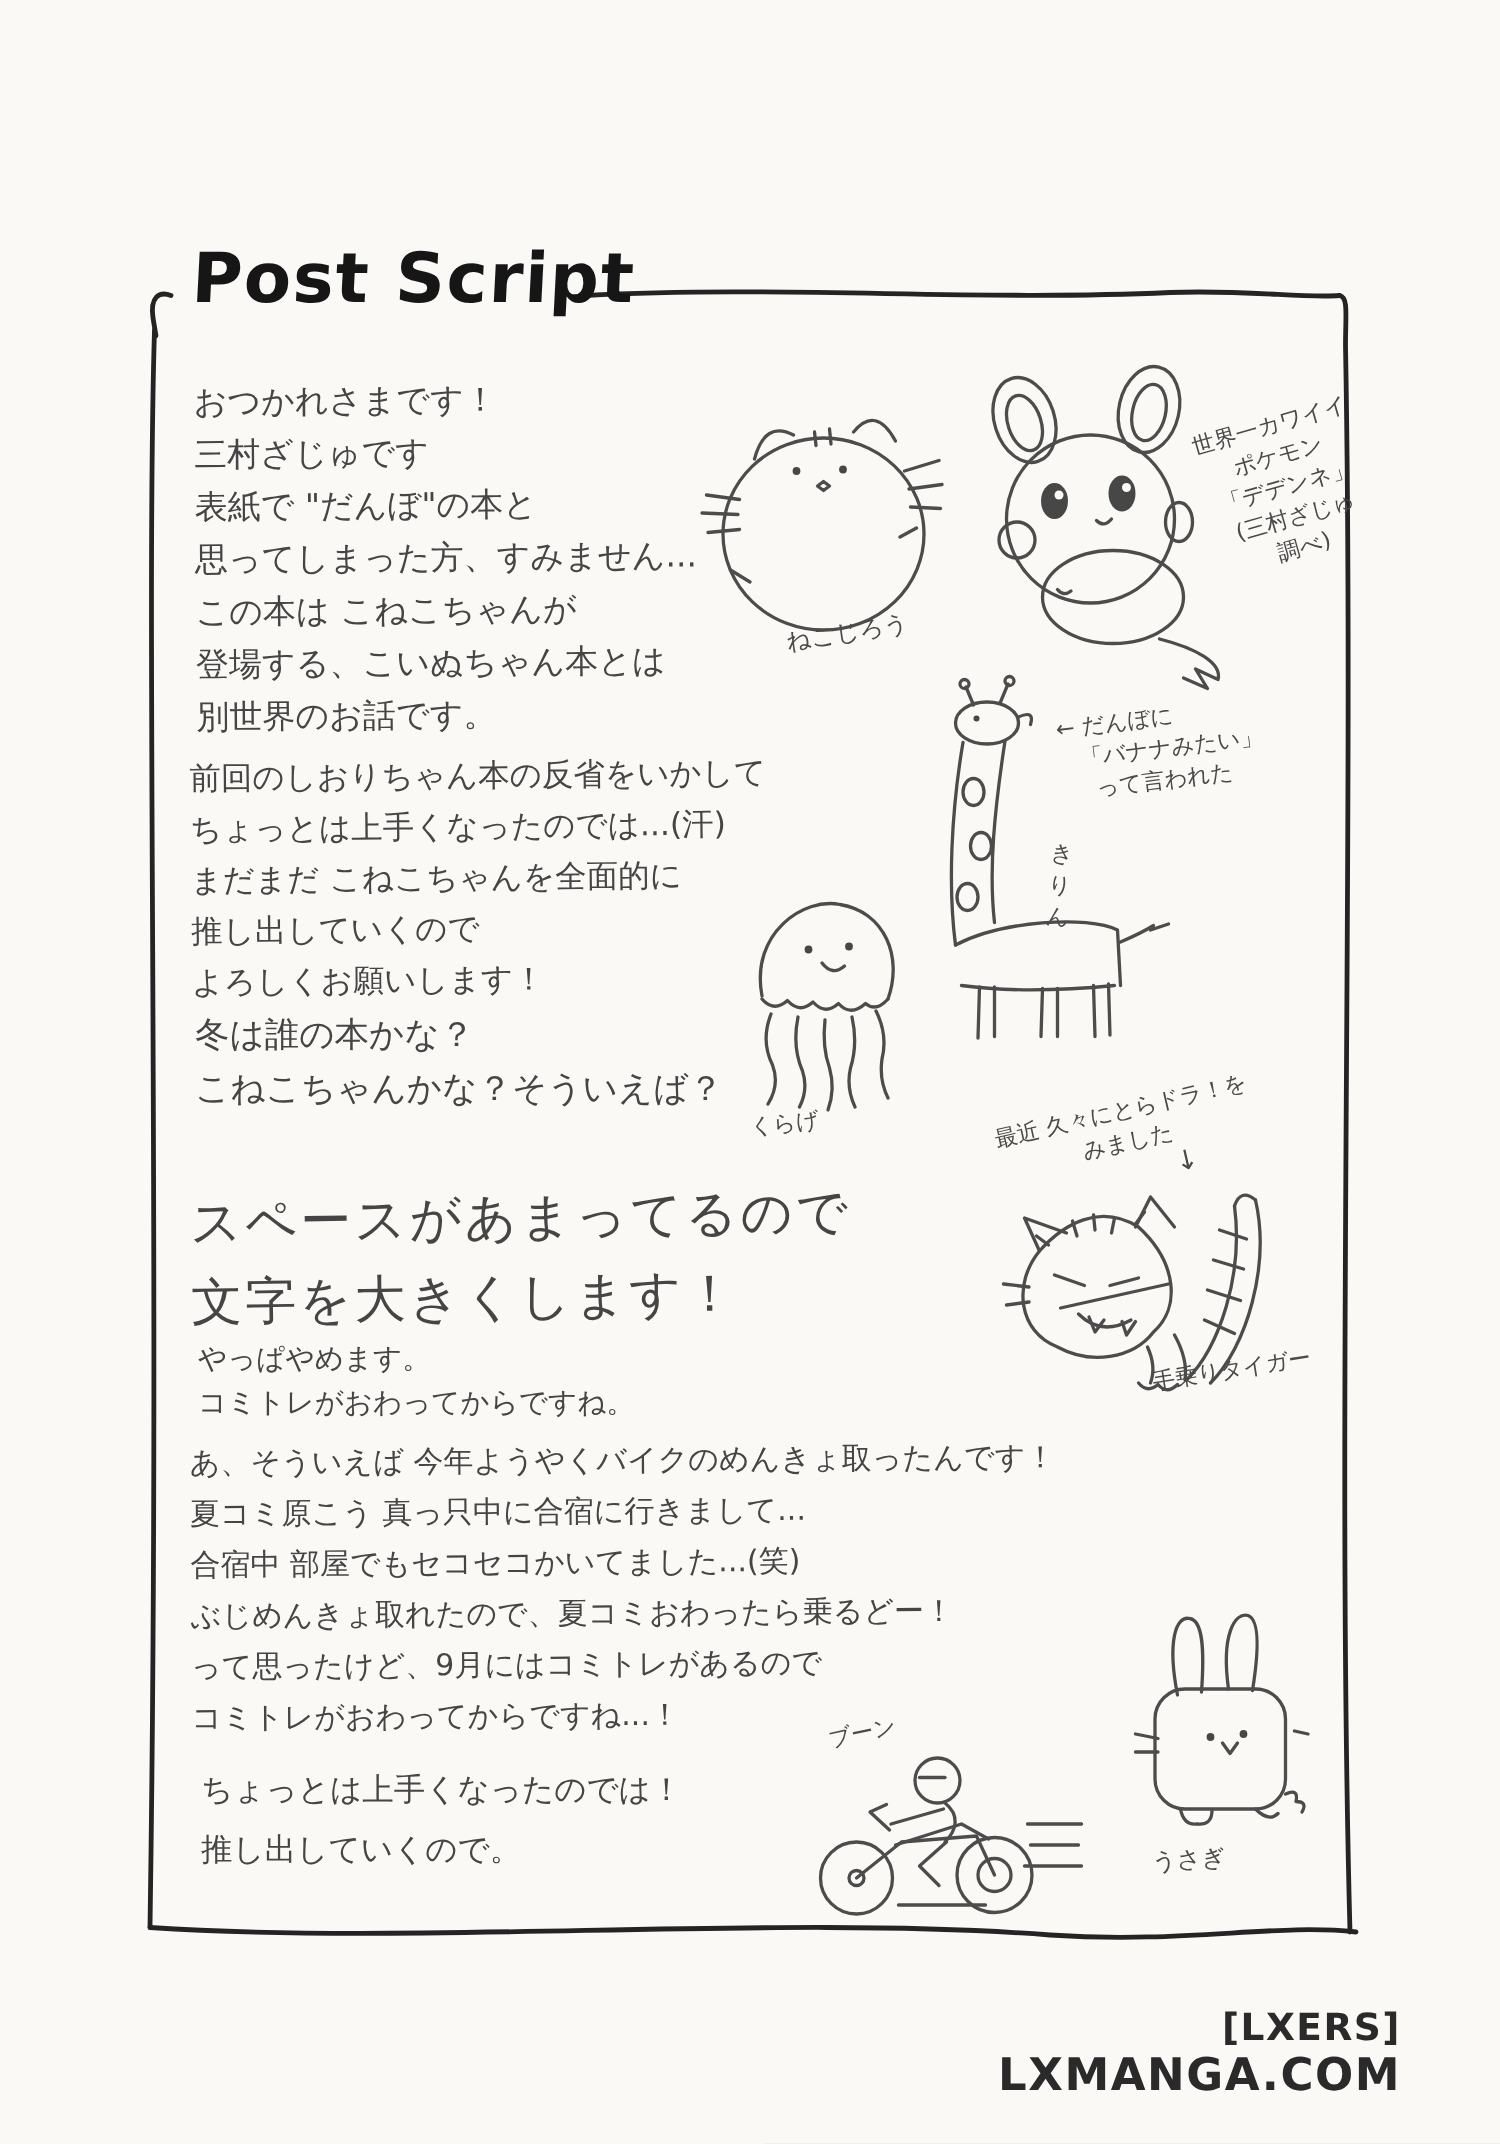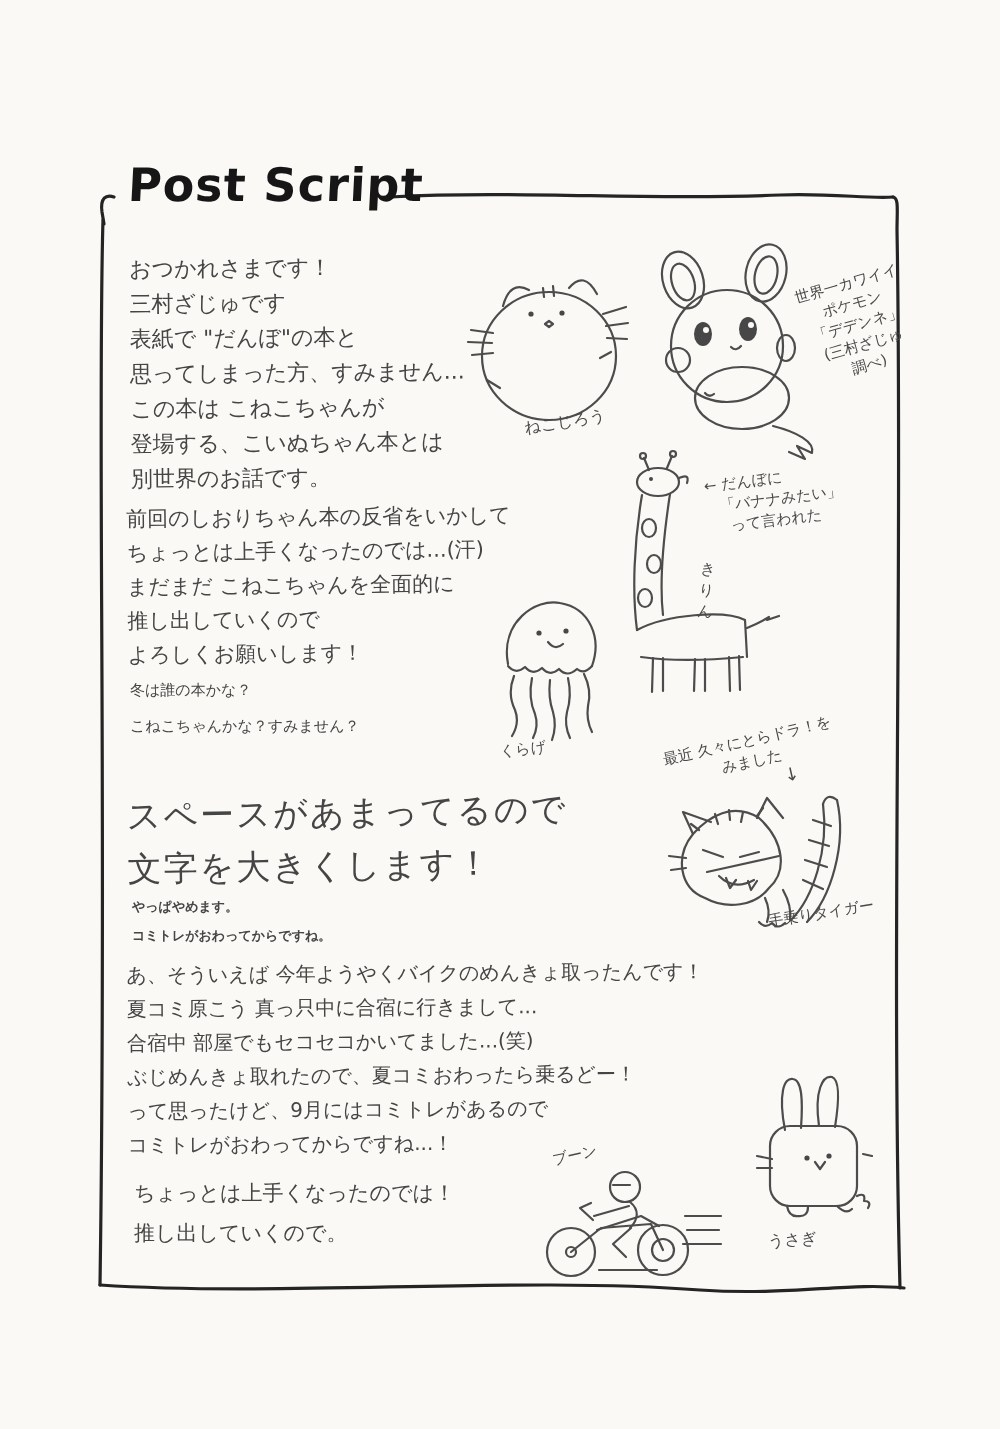--- a/index.html
+++ b/index.html
@@ -12,23 +12,23 @@
   .frame-svg{position:absolute;left:0;top:0;width:1000px;height:1429px;}
   .title{
     position:absolute;left:128px;top:158px;margin:0;
     font-size:46px;font-weight:bold;color:#161616;letter-spacing:1px;
     transform:skewX(-3deg);
   }
   .tb{position:absolute;color:#454545;}
   .tb .ln{white-space:nowrap;}
   .intro{left:130px;top:250px;font-size:22px;line-height:35px;transform:rotate(-0.5deg);}
   .reflection{left:127px;top:500px;font-size:21px;line-height:34px;transform:rotate(-0.6deg);}
-  .winter{left:130px;top:672px;font-size:15px;line-height:36px;}
+  .winter{left:130px;top:672px;font-size:23px;line-height:36px;}
   .big-announce{left:127px;top:786px;font-size:34px;line-height:53px;transform:rotate(-1deg);letter-spacing:2px;}
-  .nevermind{left:132px;top:892px;font-size:13px;line-height:29px;font-weight:bold;}
+  .nevermind{left:132px;top:892px;font-size:19px;line-height:29px;}
   .bike-story{left:127px;top:956px;font-size:20px;line-height:34px;transform:rotate(-0.4deg);}
   .closing{left:134px;top:1173px;font-size:21px;line-height:40px;}
   .note{font-size:15px;line-height:21px;color:#4a4a4a;}
   .mouse-note{left:793px;top:272px;transform:rotate(-16deg);text-align:center;width:130px;}
   .giraffe-note{left:706px;top:468px;transform:rotate(-7deg);}
   .tiger-note{left:657px;top:730px;transform:rotate(-13deg);text-align:center;width:190px;}
   .tiger-note .arrow-ln{text-align:right;padding-right:52px;font-size:18px;}
   .doodle-label{position:absolute;font-size:16px;color:#4a4a4a;white-space:nowrap;}
   .cat-label{left:524px;top:412px;transform:rotate(-9deg);}
   .kirin-label{left:697px;top:552px;writing-mode:vertical-rl;font-size:15px;letter-spacing:4px;transform:rotate(4deg);}
@@ -79,21 +79,21 @@
   <div class="tb reflection">
     <div class="ln">前回のしおりちゃん本の反省をいかして</div>
     <div class="ln">ちょっとは上手くなったのでは...(汗)</div>
     <div class="ln">まだまだ こねこちゃんを全面的に</div>
     <div class="ln">推し出していくので</div>
     <div class="ln">よろしくお願いします！</div>
   </div>
 
   <div class="tb winter">
     <div class="ln">冬は誰の本かな？</div>
-    <div class="ln">こねこちゃんかな？すみません？</div>
+    <div class="ln">こねこちゃんかな？そういえば？</div>
   </div>
 
   <div class="tb big-announce">
     <div class="ln">スペースがあまってるので</div>
     <div class="ln">文字を大きくします！</div>
   </div>
 
   <div class="tb nevermind">
     <div class="ln">やっぱやめます。</div>
     <div class="ln">コミトレがおわってからですね。</div>
@@ -255,14 +255,18 @@
       <circle cx="92" cy="29" r="15"></circle>
       <path d="M80,27 L97,27"></path>
       <path d="M97,44 C107,52 105,62 97,70"></path>
       <path d="M96,48 L61,58"></path>
       <path d="M98,70 L80,86 L93,99"></path>
       <path d="M152,58 h36 M154,72 h32 M150,86 h38 M66,112 h58"></path>
     </svg>
   </div>
   <div class="doodle-label buzz-label">ブーン</div>
 
+  <div class="watermark">
+    <div class="wm1">[LXERS]</div>
+    <div class="wm2">LXMANGA.COM</div>
+  </div>
 
 </div>
 
 </body></html>

